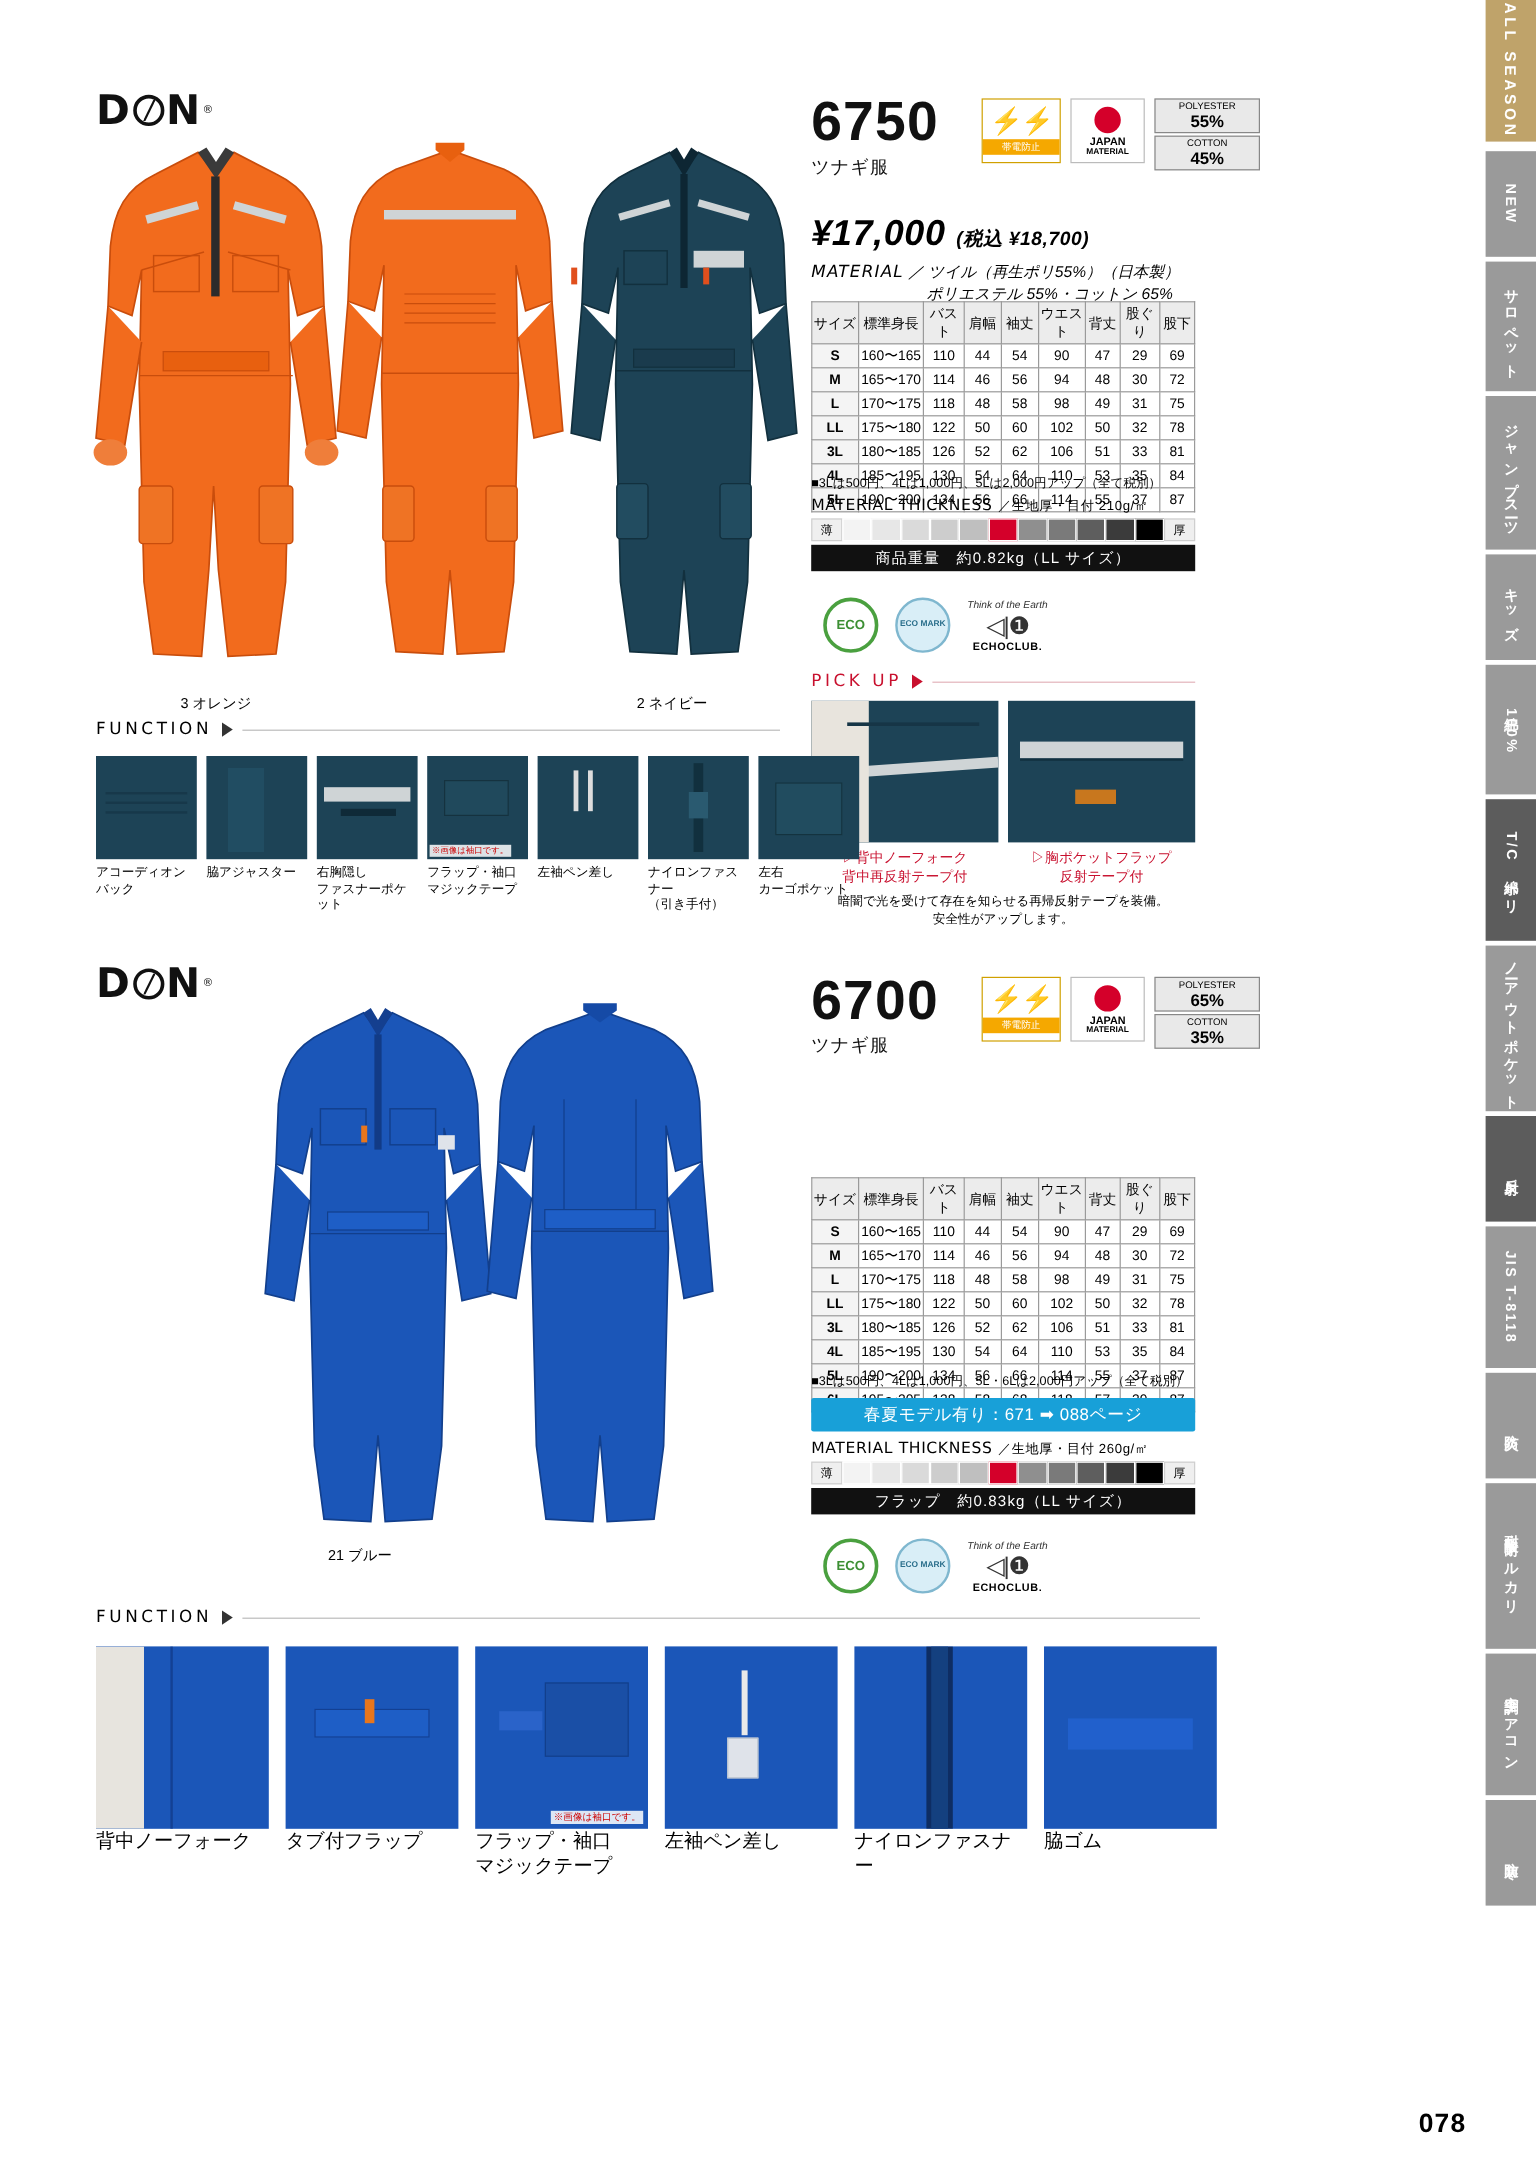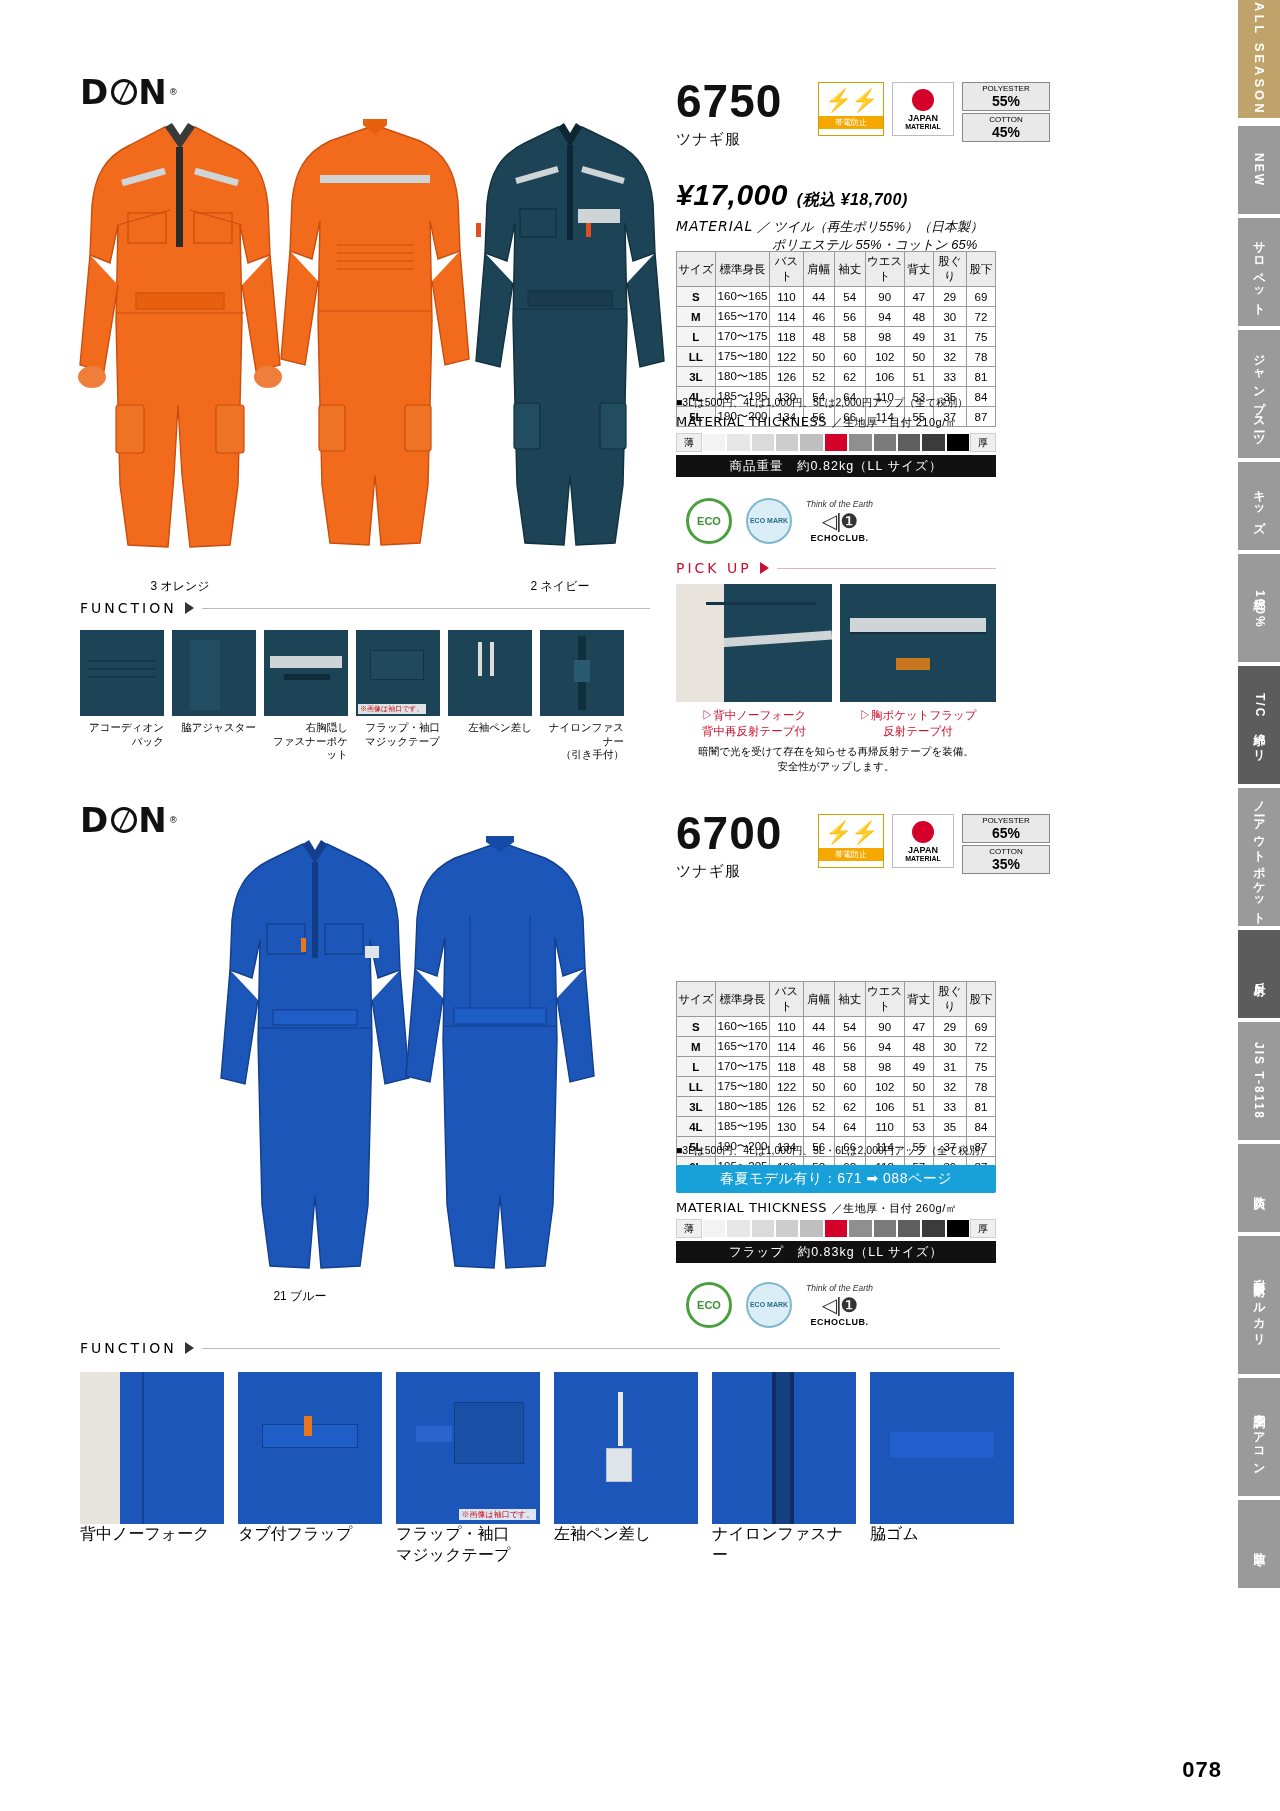--- a/index.html
+++ b/index.html
@@ -123,21 +123,21 @@
 
   
   .func-head { display: flex; align-items: center; gap: 8px; }
   .func-head .txt { font-family: "DejaVu Sans", sans-serif; font-size: 14px; letter-spacing: 3px; }
   .func-head .tri { width: 0; height: 0; border-left: 9px solid #333; border-top: 6px solid transparent; border-bottom: 6px solid transparent; }
   .func-head .rule { flex: 1; height: 1px; background: #bbb; }
 
   .func-grid { display: flex; gap: 8px; }
   .func-item { width: 84px; }
   .func-item .ph { width: 84px; height: 86px; position: relative; overflow: hidden; }
-  .func-item .cap { font-size: 10.5px; text-align: right; margin-top: 5px; line-height: 1.3; }
+  .func-item .cap { font-size: 10.5px; text-align: left; margin-top: 5px; line-height: 1.3; }
   .ph-note {
     position: absolute; left: 2px; bottom: 2px; font-size: 7px; color: #c00; background: rgba(255,255,255,.85);
     padding: 0 2px;
   }
 
   
   .pickup-head { display: flex; align-items: center; gap: 8px; }
   .pickup-head .txt { font-family: "DejaVu Sans", sans-serif; font-size: 14px; letter-spacing: 3px; color: #c8102e; }
   .pickup-head .tri { width: 0; height: 0; border-left: 9px solid #c8102e; border-top: 6px solid transparent; border-bottom: 6px solid transparent; }
   .pickup-head .rule { flex: 1; height: 1px; background: #e3b3bb; }
@@ -525,20 +525,27 @@
       <div class="cap" style="white-space:pre-line">左袖ペン差し</div>
     </div>
     <div class="func-item">
       <div class="ph" style="background:#1d4356">
         <div style="position:absolute;left:38px;top:6px;width:8px;height:74px;background:#11303e"></div>
         <div style="position:absolute;left:34px;top:30px;width:16px;height:22px;background:#2a5a70"></div>
       </div>
       <div class="cap" style="white-space:pre-line">ナイロンファスナー
 （引き手付）</div>
     </div>
+    <div class="func-item">
+      <div class="ph" style="background:#1d4356">
+        <div style="position:absolute;left:14px;top:22px;width:56px;height:44px;border:1px solid #14333f;background:#214c5f"></div>
+      </div>
+      <div class="cap" style="white-space:pre-line">左右
+カーゴポケット</div>
+    </div>
   </div>
 
   <div class="brand" style="left:80px; top:800px;">
     <div class="logotext">
       <span>D</span>
         <span class="oring"></span>
         <span>N</span>
         <span class="tm">®</span>
     </div>
   </div>

